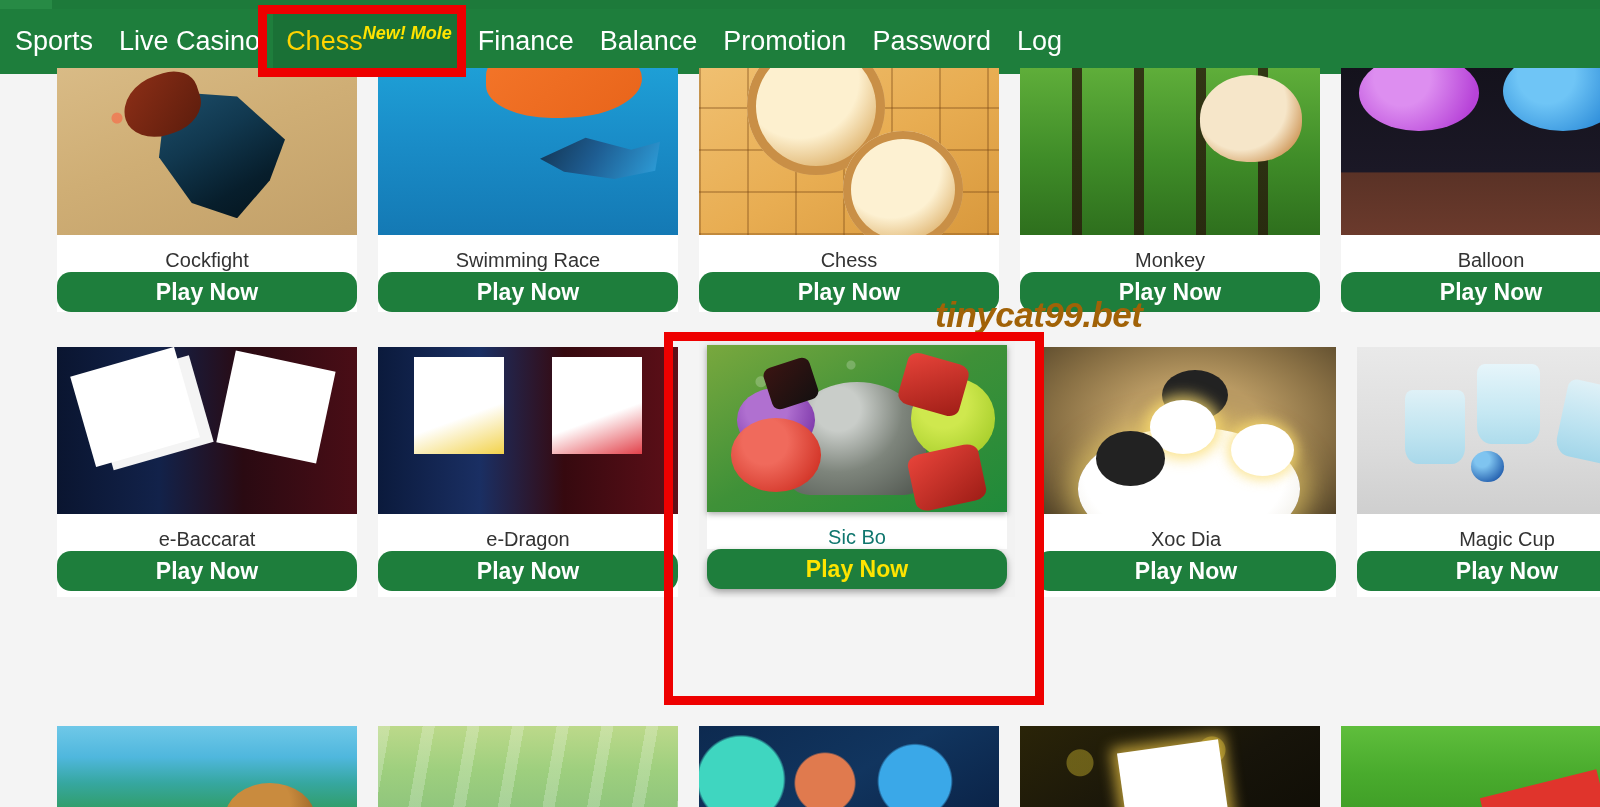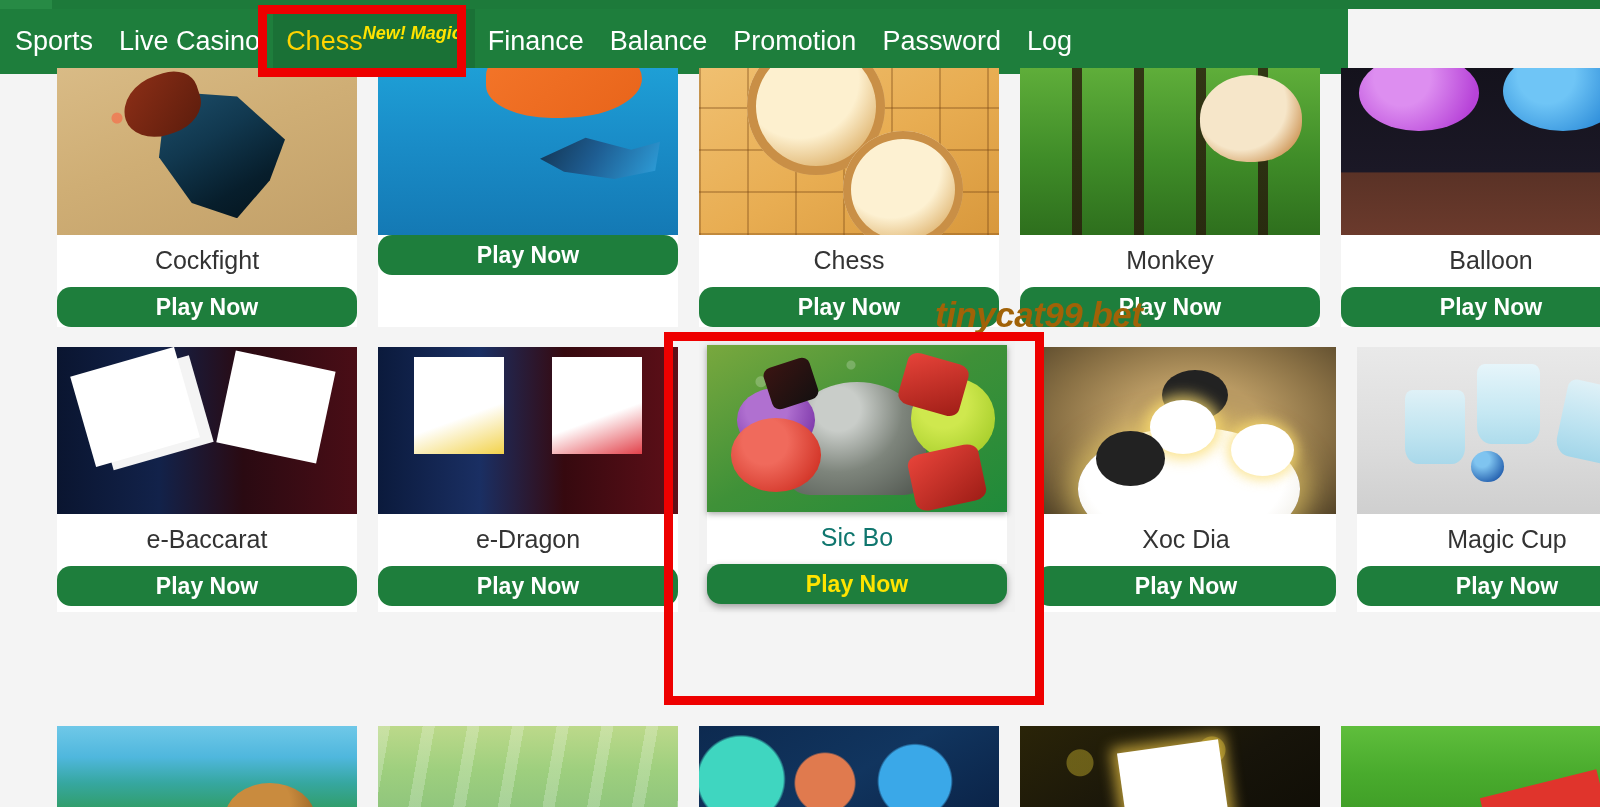--- a/index.html
+++ b/index.html
@@ -27,21 +27,21 @@
     position: absolute;
     top: 0; left: 52px;
     width: 1548px; height: 9px;
     background: #1d7a3a;
   }
 
   
   .navbar {
     position: absolute;
     top: 9px; left: 0;
-    width: 1348px; height: 65px;
+    width: 1600px; height: 65px;
     background: #1e7e3c;
     display: flex;
     box-sizing: border-box;
   }
   .nav-item {
     color: #ffffff;
     font-size: 27px;
     line-height: 65px;
     height: 65px;
     padding: 0 13px;
@@ -93,24 +93,24 @@
   .card-img {
     width: 300px;
     height: 167px;
     overflow: hidden;
     position: relative;
     display: block;
   }
   .card-img-r3 { height: 92px; }
 
   .card-title {
-    height: 52px;
+    height: 37px;
     line-height: 50px;
     text-align: center;
-    font-size: 25px;
+    font-size: 20px;
     color: #333333;
     background: #ffffff;
     white-space: nowrap;
     overflow: hidden;
   }
   .card-btn {
     height: 40px;
     line-height: 40px;
     text-align: center;
     font-size: 23px;
@@ -303,21 +303,21 @@
   </div>
 
   <nav class="navbar">
     <div class="nav-item first">
       <span>Sports</span>
     </div>
     <div class="nav-item">
       <span>Live Casino</span>
     </div>
     <div class="nav-item active">
-      <span>Chess</span><span class="sup">New! Magic</span>
+      <span>Chess</span><span class="sup">New! Mole</span>
     </div>
     <div class="nav-item">
       <span>Finance</span>
     </div>
     <div class="nav-item">
       <span>Balance</span>
     </div>
     <div class="nav-item">
       <span>Promotion</span>
     </div>
@@ -338,20 +338,21 @@
           <div class="art art-cockfight"></div>
         </div>
         <div class="card-title">Cockfight</div>
         <div class="card-btn">Play Now</div>
       </div>
 
       <div class="card">
         <div class="card-img">
           <div class="art art-swim"></div>
         </div>
+        <div class="card-title">Swimming Race</div>
         <div class="card-btn">Play Now</div>
       </div>
 
       <div class="card">
         <div class="card-img">
           <div class="art art-chess"></div>
         </div>
         <div class="card-title">Chess</div>
         <div class="card-btn">Play Now</div>
       </div>

